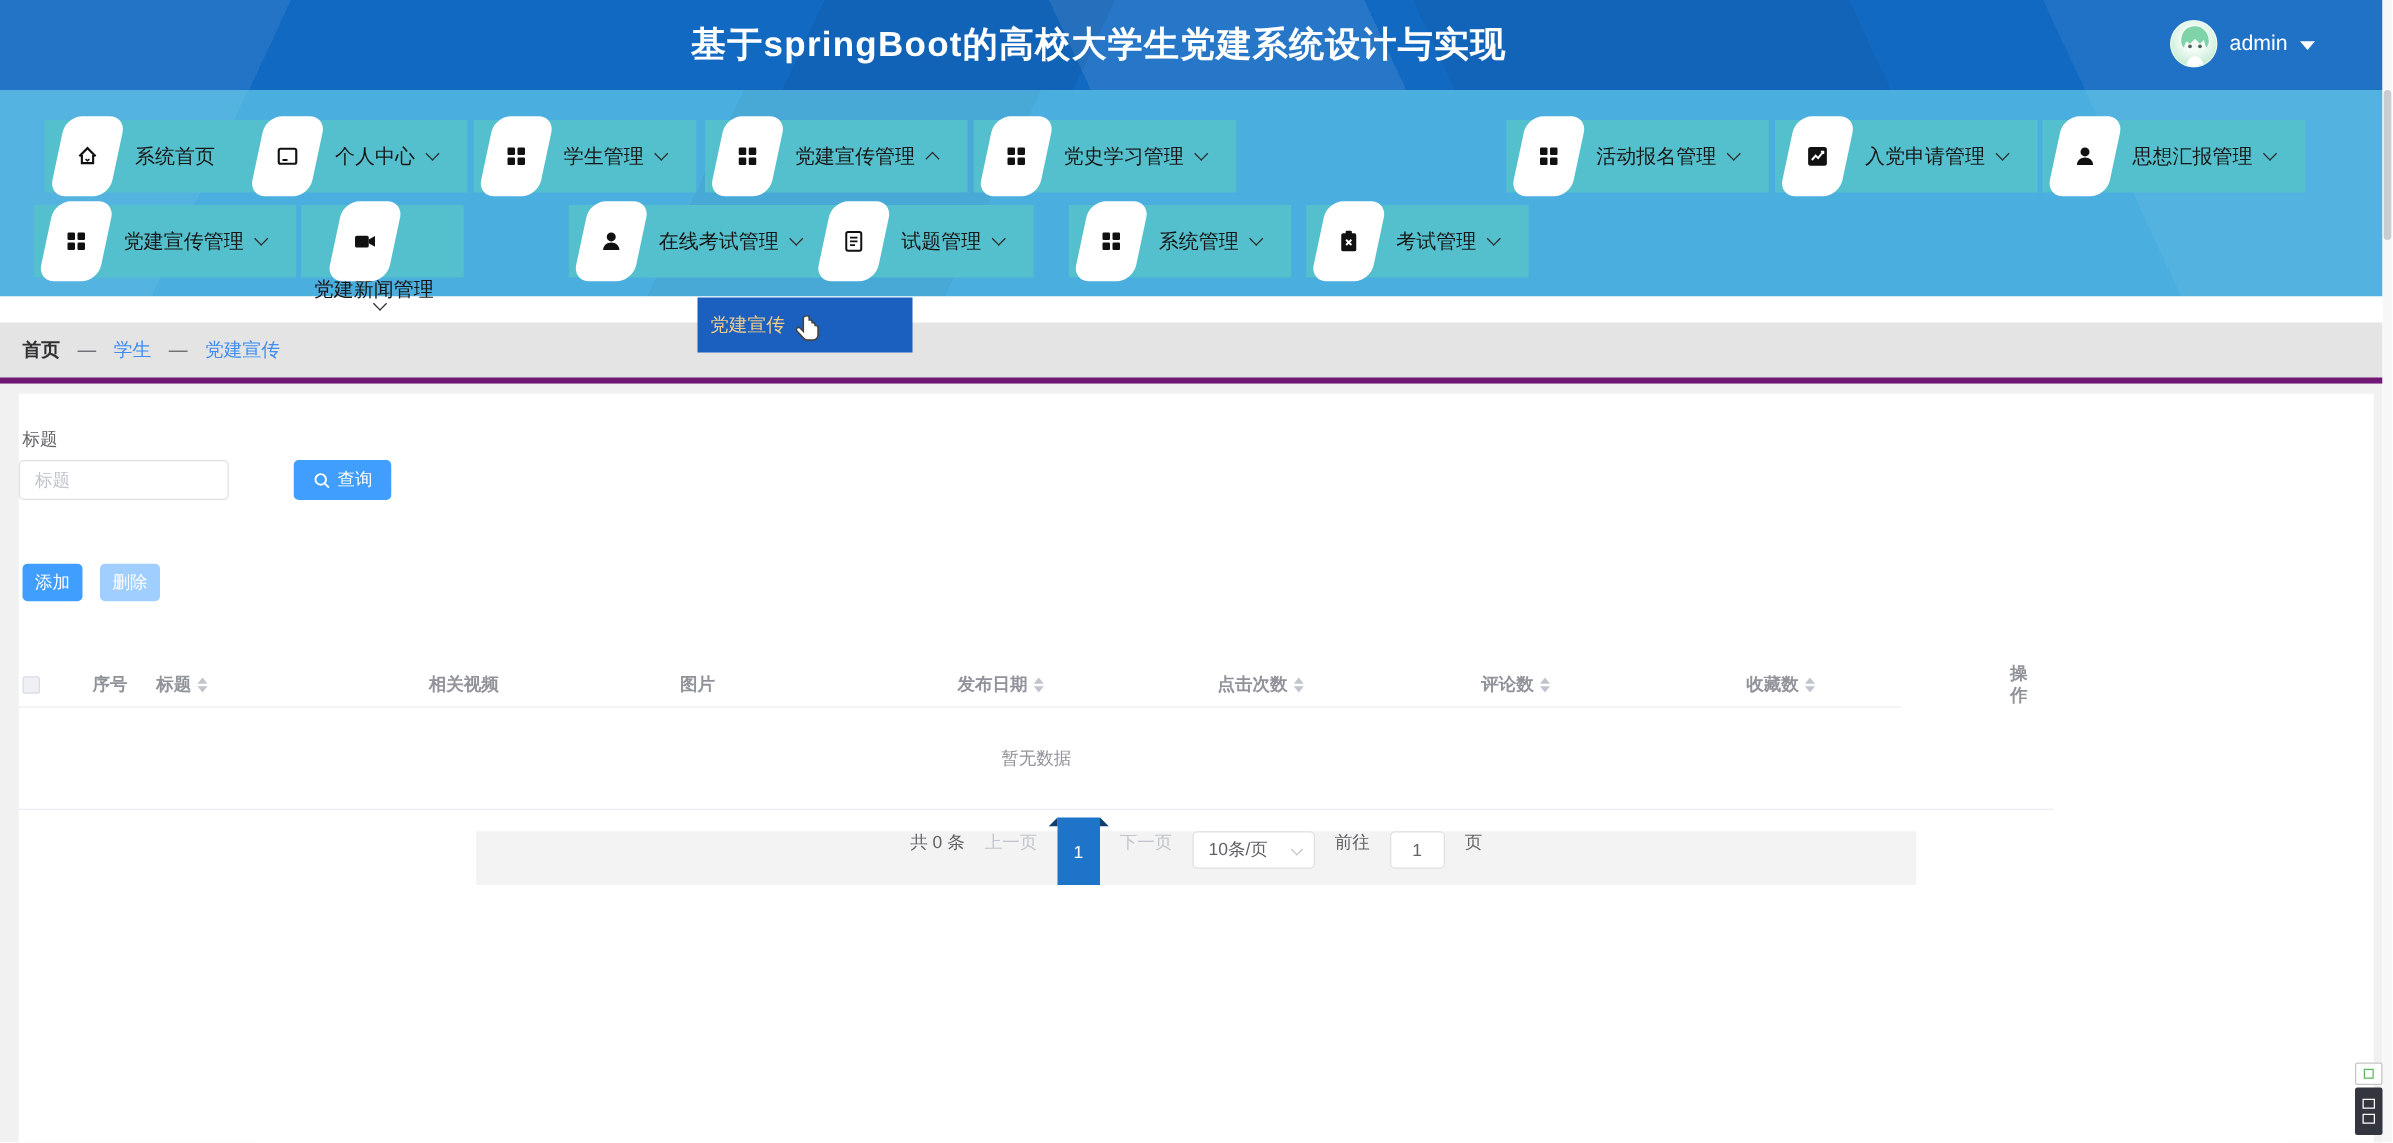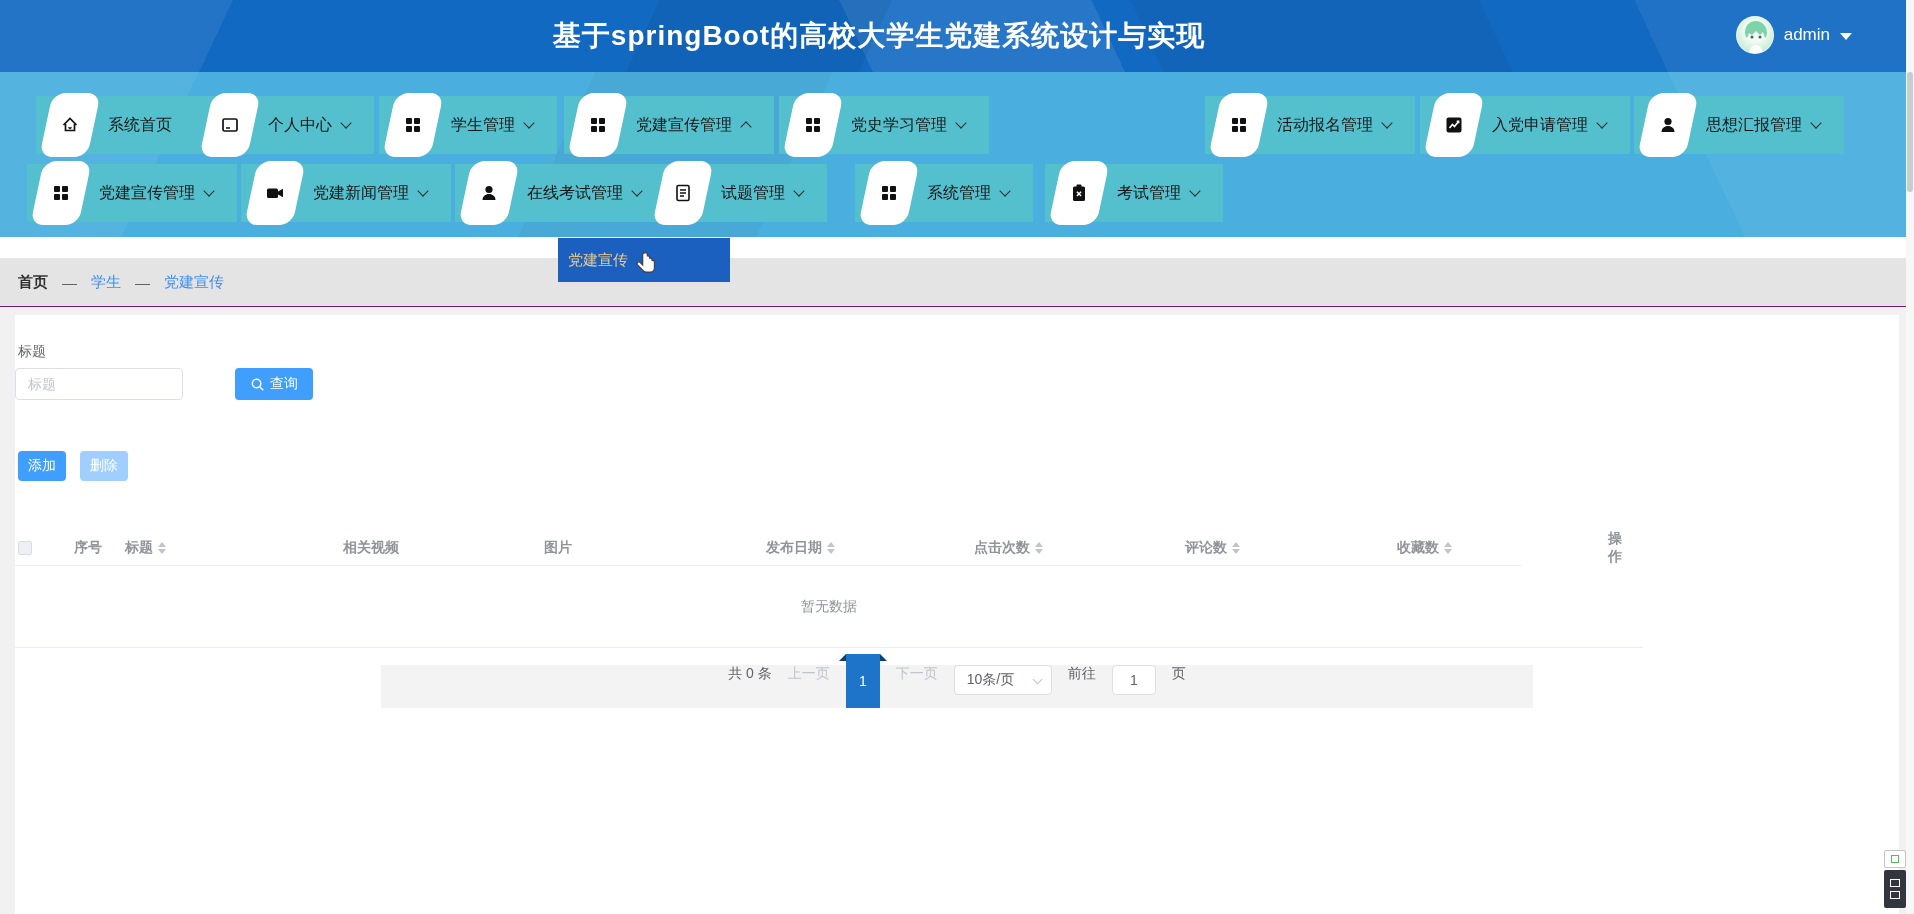--- a/index.html
+++ b/index.html
@@ -57,21 +57,21 @@
     position:absolute; left:558px; top:166px; width:172px; height:44px;
     background:#1b5fbf; z-index:10; display:flex; align-items:center;
     padding-left:10px; cursor:pointer;
   }
   .dropdown-label { color:#f0cd8a; font-size:15px; }
   .hand-cursor { position:absolute; left:74px; top:12px; }
 
   
   .breadcrumb {
     position:absolute; left:0; top:258px; width:1906px; height:49px;
-    background:#e4e4e4; border-bottom:1px solid #701a75;
+    background:#e4e4e4; border-bottom:5px solid #701a75;
     display:flex; align-items:center; padding-left:18px; font-size:15px;
   }
   .bc-home { color:#303133; font-weight:bold; }
   .bc-sep { color:#606266; margin:0 14px; }
   .bc-link { color:#3e8ef0; cursor:pointer; }
 
   
   .main { position:absolute; left:0; top:307px; width:1906px; height:607px; background:#f1f1f1; }
   .card { position:absolute; left:15px; top:8px; width:1884px; height:599px; background:#fff; }
 
@@ -280,21 +280,21 @@
           <rect x="3" y="3" width="6" height="6" rx="1" fill="#111"></rect>
           <rect x="11" y="3" width="6" height="6" rx="1" fill="#111"></rect>
           <rect x="3" y="11" width="6" height="6" rx="1" fill="#111"></rect>
           <rect x="11" y="11" width="6" height="6" rx="1" fill="#111"></rect>
         </svg>
       </span>
     <span class="nav-label">党建宣传管理</span>
     <span class="chev down"></span>
   </div>
 
-  <div class="nav-item" style="left:241px;top:92px;">
+  <div class="nav-item" style="left:241px;top:92px;flex-direction:column;">
     <span class="badge">
         <svg width="20" height="20" viewBox="0 0 20 20">
           <rect x="2" y="5.5" width="11" height="9.5" rx="1.5" fill="#111"></rect>
           <path d="M13 8.5l5-2.8v8.6l-5-2.8z" fill="#111"></path>
         </svg>
       </span>
     <span class="nav-label">党建新闻管理</span>
     <span class="chev down"></span>
   </div>
 

